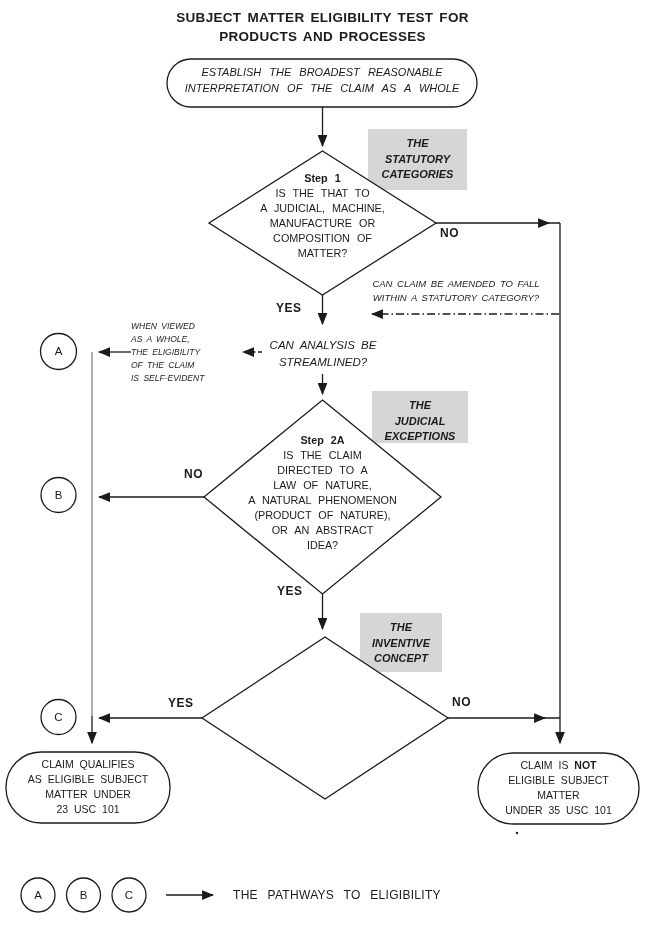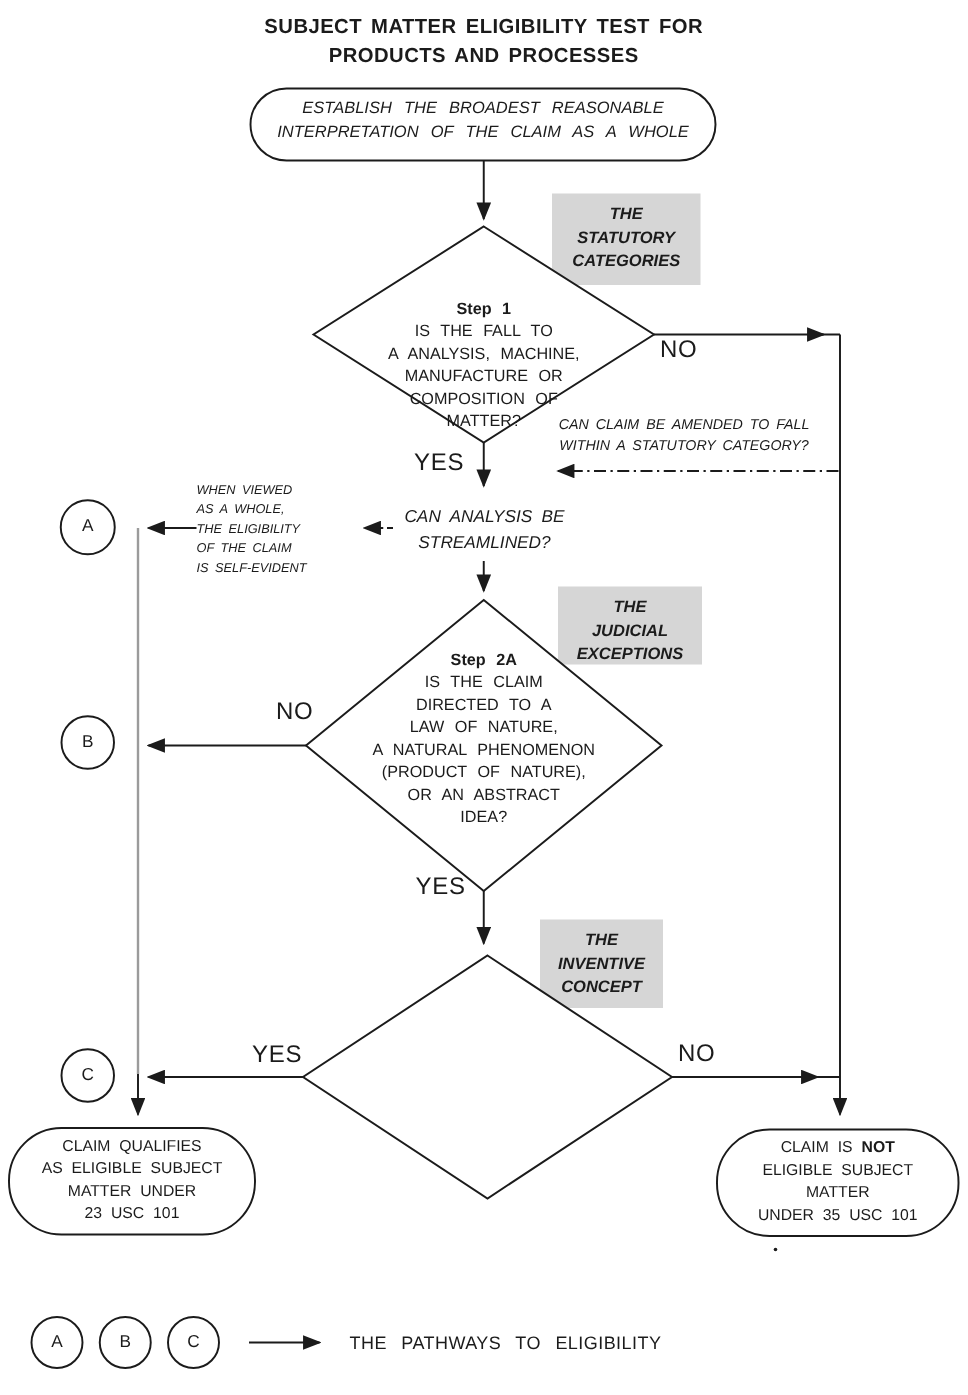--- a/index.html
+++ b/index.html
@@ -21,21 +21,21 @@
   .dd1{stroke-dasharray:8 3 1.5 3;}
   .dd2{stroke-dasharray:4 2.5;}
   #arr path{fill:var(--ink);}
   .txt{position:absolute;white-space:nowrap;font-size:11px;line-height:15px;}
   .ctr{text-align:center;}
   .b{font-weight:bold;}
   .title{left:0;width:645px;top:8px;text-align:center;font-weight:bold;
          font-size:13.5px;line-height:19px;letter-spacing:.3px;word-spacing:2px;}
   .ovaltext{font-style:italic;font-size:11px;line-height:16px;word-spacing:5px;}
   .boxlabel{font-style:italic;font-weight:bold;font-size:11px;line-height:15.5px;text-align:center;}
-  .yn{font-size:16px;letter-spacing:.5px;}
+  .yn{font-size:12px;letter-spacing:.5px;font-weight:bold;}
   .small-note{font-style:italic;font-size:8.5px;line-height:13px;word-spacing:2px;}
   .amend{font-style:italic;font-size:9.5px;line-height:13.5px;word-spacing:2px;text-align:center;}
   .stream{font-style:italic;font-size:11.5px;line-height:17px;word-spacing:3px;text-align:center;}
   .dtext{font-size:10.8px;line-height:15px;text-align:center;word-spacing:4px;}
   .endtext{font-size:10.5px;line-height:15px;text-align:center;word-spacing:3px;}
   .circletter{font-size:11.5px;text-align:center;}
   .legend{font-size:12px;word-spacing:6px;letter-spacing:.3px;}
 </style>
 </head>
 <body>
@@ -114,24 +114,24 @@
     <div>ESTABLISH THE BROADEST REASONABLE</div>
     <div>INTERPRETATION OF THE CLAIM AS A WHOLE</div>
   </div>
 
   <div class="txt boxlabel" style="left:368px;width:99px;top:136px;">
     <div>THE</div>
     <div>STATUTORY</div>
     <div>CATEGORIES</div>
   </div>
 
-  <div class="txt dtext" style="left:222px;width:201px;top:171px;margin-top:28px;">
+  <div class="txt dtext" style="left:222px;width:201px;top:171px;">
     <div class="b">Step 1</div>
-    <div>IS THE FALL TO</div>
-    <div>A ANALYSIS, MACHINE,</div>
+    <div>IS THE THAT TO</div>
+    <div>A JUDICIAL, MACHINE,</div>
     <div>MANUFACTURE OR</div>
     <div>COMPOSITION OF</div>
     <div>MATTER?</div>
   </div>
 
   <div class="txt yn" style="left:440px;top:226px;">NO</div>
   <div class="txt yn" style="left:276px;top:301px;">YES</div>
 
   <div class="txt amend" style="left:360px;width:192px;top:277px;">
     <div>CAN CLAIM BE AMENDED TO FALL</div>

